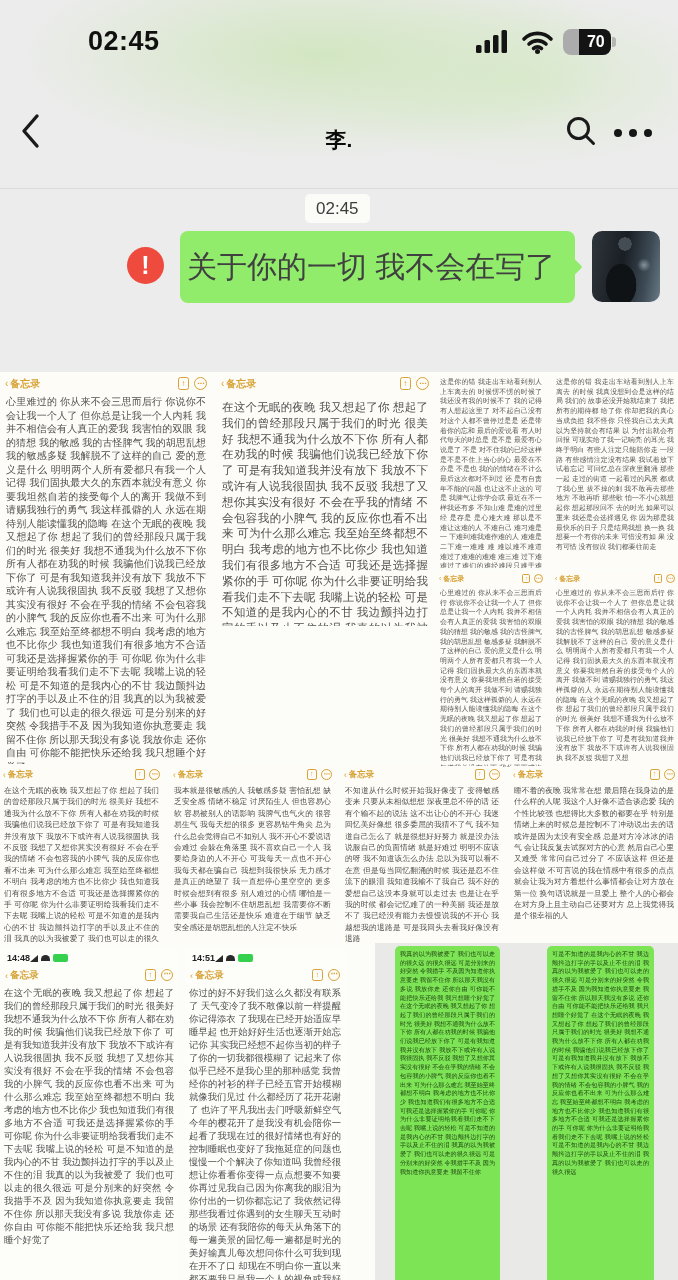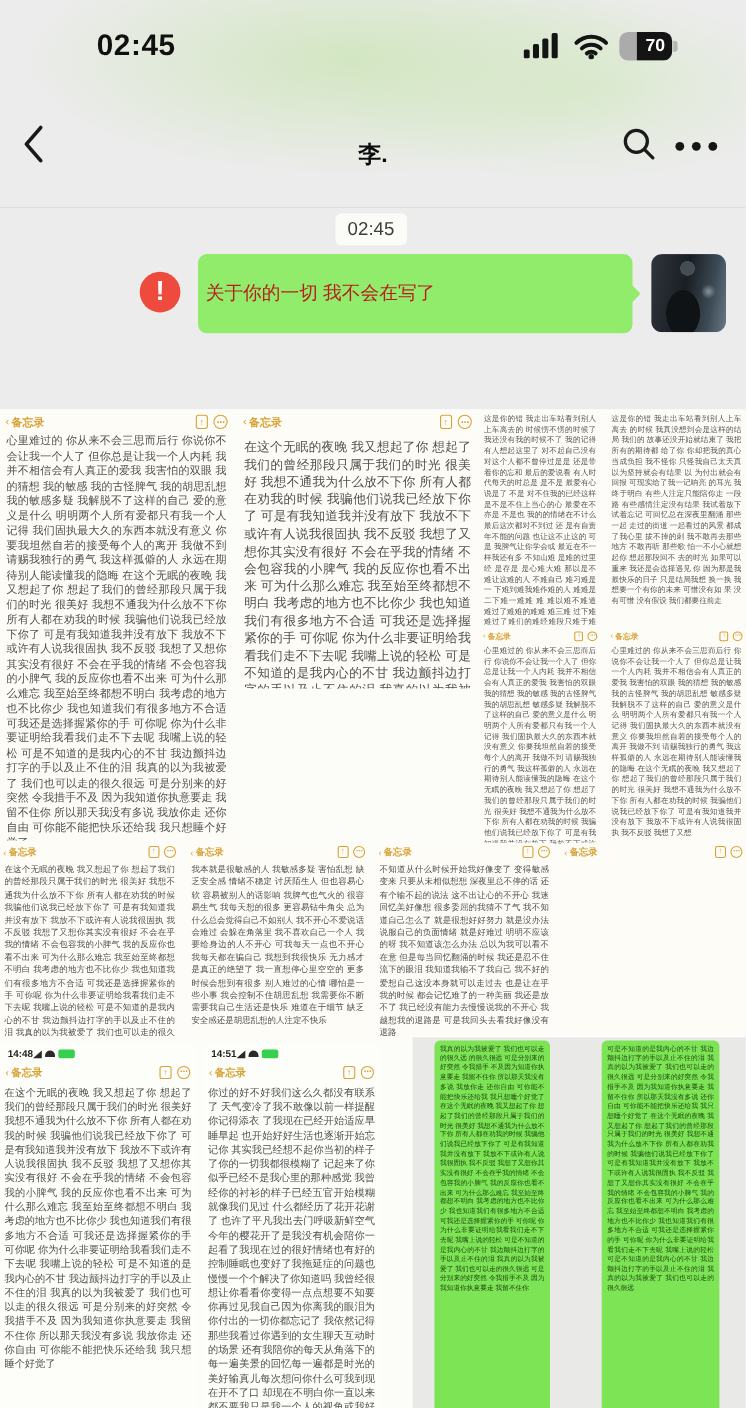--- a/index.html
+++ b/index.html
@@ -24,21 +24,21 @@
   .nav-more i{width:8px;height:8px;border-radius:50%;background:#161616;display:block;}
   .nav-divider{position:absolute;left:0;right:0;top:188px;height:1px;background:rgba(0,0,0,.07);}
   
   .date-pill{position:absolute;left:305px;top:194px;height:29px;line-height:29px;padding:0 11px;
     background:#fbfbf8;border-radius:5px;font-size:17px;color:#3d3d3d;}
   .err{position:absolute;left:127px;top:247px;width:37px;height:37px;border-radius:50%;background:#ef4a3e;
     color:#fff;font-size:25px;font-weight:700;display:flex;align-items:center;justify-content:center;}
   .bubble{position:absolute;left:180px;top:231px;width:395px;height:72px;background:#92ec6b;border-radius:8px;}
   .bubble .tail{position:absolute;right:-5px;top:30px;width:12px;height:12px;background:#92ec6b;
     transform:rotate(45deg);border-radius:2px;}
-  .btxt{display:block;padding:0 7px;line-height:72px;font-size:17px;color:#b91c1c;white-space:nowrap;}
+  .btxt{display:block;padding:0 7px;line-height:72px;font-size:30px;color:#404040;white-space:nowrap;}
   .avatar{position:absolute;left:592px;top:231px;width:68px;height:71px;border-radius:10px;
     background:
       radial-gradient(circle 9px at 52px 34px, rgba(200,212,218,.55), rgba(200,212,218,0) 75%),
       radial-gradient(circle 12px at 33px 13px, #454d54 0 55%, rgba(69,77,84,0) 56%),
       radial-gradient(ellipse 26px 36px at 29px 54px, #0f1316 0 58%, rgba(15,19,22,0) 60%),
       linear-gradient(100deg,#2f363c 0%,#191e23 45%,#3e4c57 78%,#6a7b86 100%);}
   .notice{position:absolute;left:163px;top:328px;height:41px;line-height:41px;padding:0 15px;
     background:#f5f5f3;border-radius:6px;font-size:21px;color:#151515;white-space:nowrap;}
   
   .collage{position:absolute;left:0;top:372px;right:0;bottom:0;background:#fcfcf9;}
@@ -277,20 +277,21 @@
           </span>
         <span class="nicos">
             <span class="ni ni-share">
               <b>↑</b>
             </span>
             <span class="ni ni-more">
               <b>⋯</b>
             </span>
           </span>
       </div>
+      <p class="ntext">睡不着的夜晚 我常常在想 最后陪在我身边的是什么样的人呢 我这个人好像不适合谈恋爱 我的个性比较强 也想得比大多数的都要在乎 特别是情绪上来的时候总是控制不了冲动说出去的话 或许是因为太没有安全感 总是对方冷冰冰的语气 会让我反复去试探对方的心意 然后自己心里又难受 常常问自己过分了 不应该这样 但还是会这样做 不可言说的我在情感中有很多的点点就会让我为对方着想什么事情都会让对方放在第一位 换句话说就是一旦爱上 整个人的心都会在对方身上且主动自己还要对方 总上我觉得我是个很幸福的人</p>
     </div>
 
     <div class="tile t-phone" style="left:0px;top:576px;width:178px;height:332px;background:#fdfdfa;">
       <div class="mstatus">
         <span>14:48</span>
         <span class="micons">
             <span class="msig"></span>
             <span class="mwifi"></span>
             <span class="mbatt"></span>
           </span>

